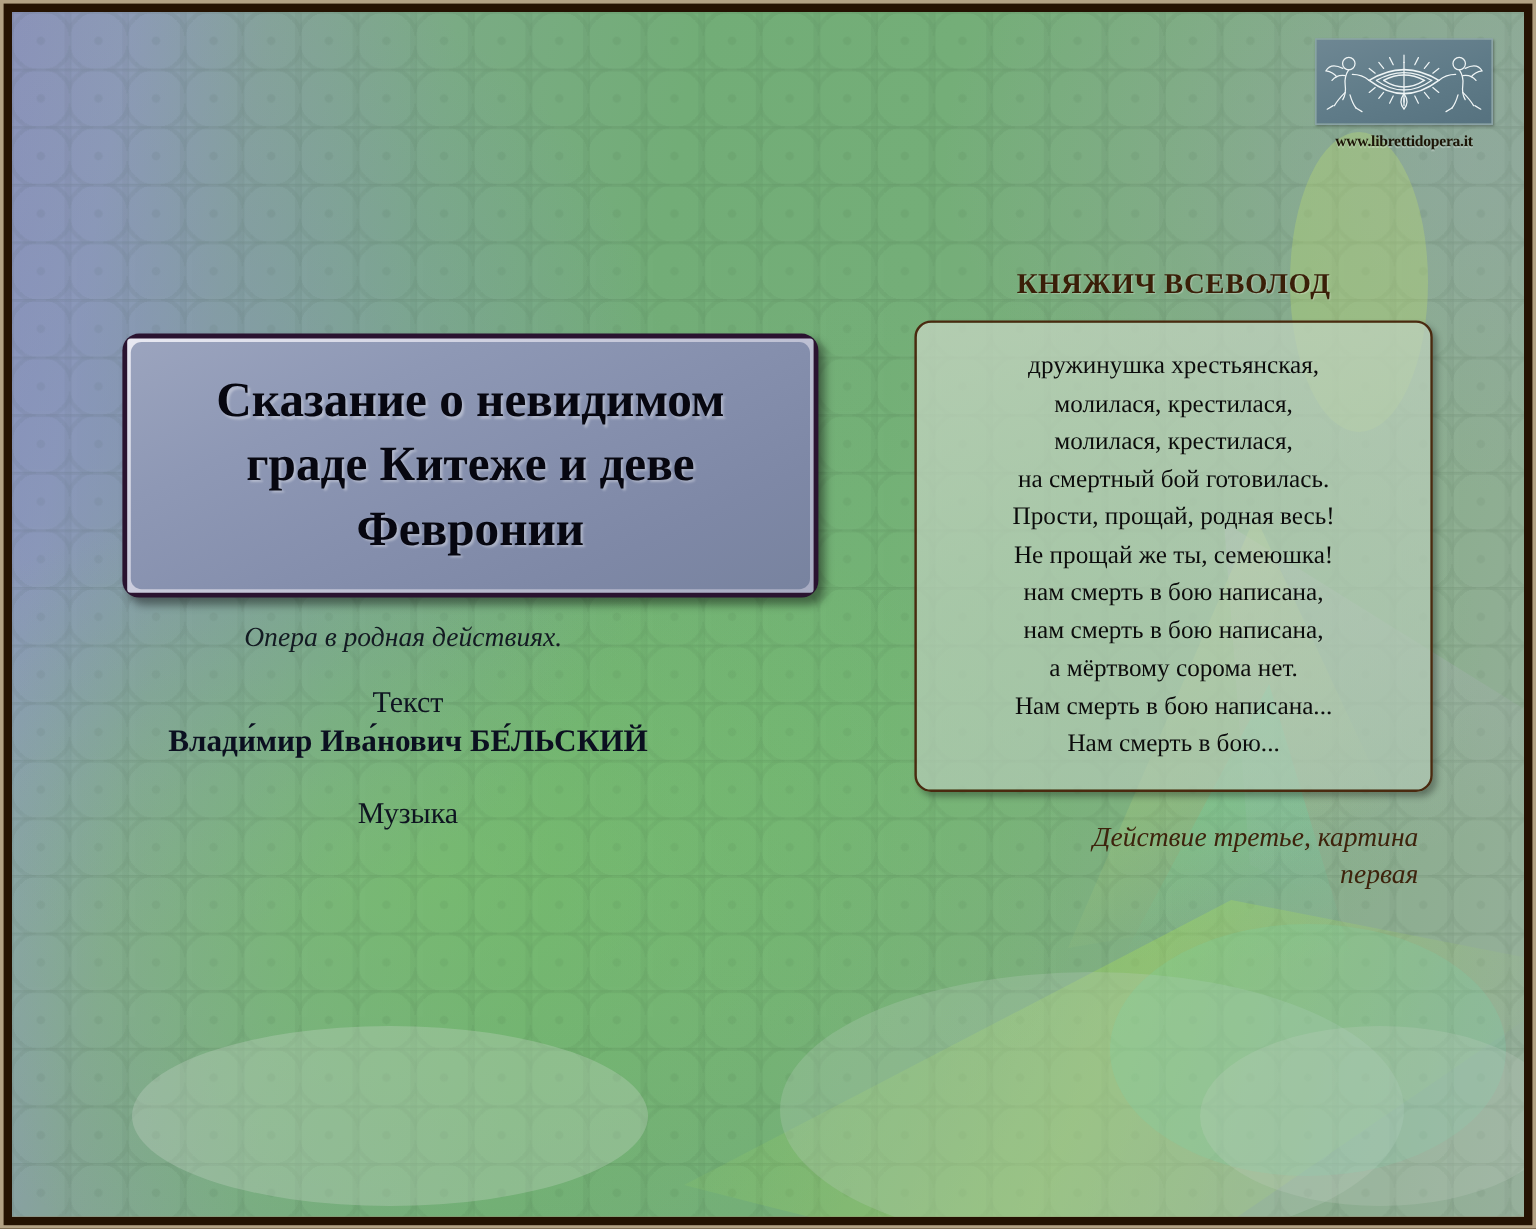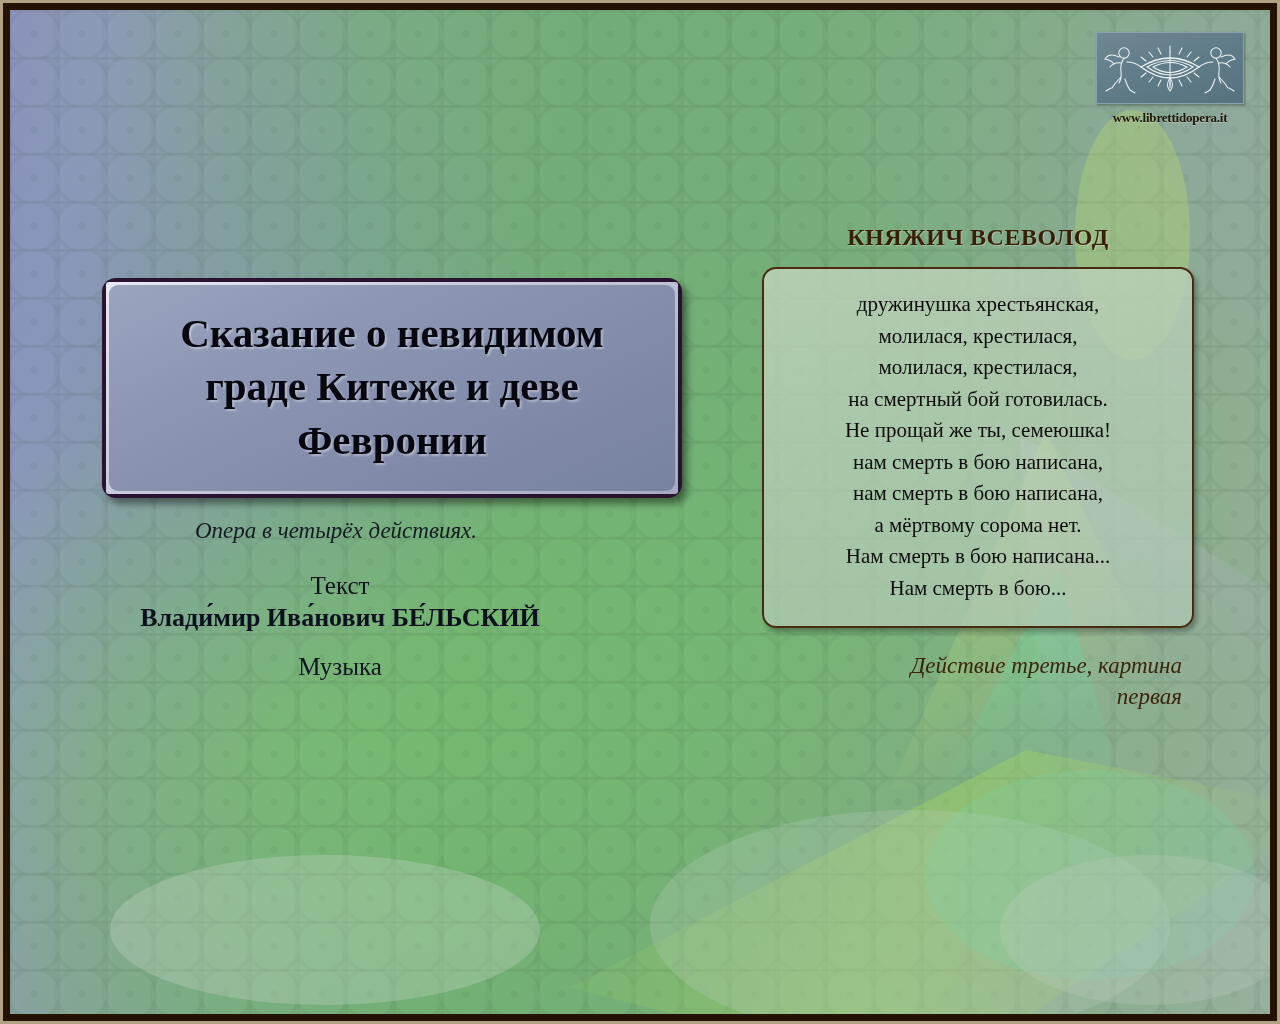--- a/index.html
+++ b/index.html
@@ -225,21 +225,21 @@
     color: #0e1420;
     line-height: 1.25;
   }
   .credit-name {
     font-family: "Liberation Serif", "DejaVu Serif", serif;
     font-weight: bold;
     font-size: 26px;
     color: #0b1020;
     line-height: 1.3;
   }
-  #credit-music { margin-top: 16px; }
+  #credit-music { margin-top: 28px; }
 
   
   #right-col {
     position: absolute;
     left: 752px;
     top: 214px;
     width: 432px;
   }
   #character-name {
     text-align: center;
@@ -342,21 +342,21 @@
           <div id="title-plaque-face">
             <div id="opera-title">
               <div>Сказание о невидимом</div>
               <div>граде Китеже и деве</div>
               <div>Февронии</div>
             </div>
           </div>
         </div>
       </div>
 
-      <div id="subtitle-line">Опера в четырёх действиях.</div>
+      <div id="subtitle-line">Опера в родная действиях.</div>
 
       <div class="credit-block" id="credit-text">
         <div class="credit-role">Текст</div>
         <div class="credit-name">Влади́мир Ива́нович БЕ́ЛЬСКИЙ</div>
       </div>
 
       <div class="credit-block" id="credit-music">
         <div class="credit-role">Музыка</div>
       </div>
 
@@ -364,20 +364,21 @@
 
     <div id="right-col">
 
       <div id="character-name">КНЯЖИЧ ВСЕВОЛОД</div>
 
       <div id="verse-box">
         <div class="verse-line">дружинушка хрестьянская,</div>
         <div class="verse-line">молилася, крестилася,</div>
         <div class="verse-line">молилася, крестилася,</div>
         <div class="verse-line">на смертный бой готовилась.</div>
+        <div class="verse-line">Прости, прощай, родная весь!</div>
         <div class="verse-line">Не прощай же ты, семеюшка!</div>
         <div class="verse-line">нам смерть в бою написана,</div>
         <div class="verse-line">нам смерть в бою написана,</div>
         <div class="verse-line">а мёртвому сорома нет.</div>
         <div class="verse-line">Нам смерть в бою написана...</div>
         <div class="verse-line">Нам смерть в бою...</div>
       </div>
 
       <div id="scene-caption">
         <div>Действие третье, картина</div>

